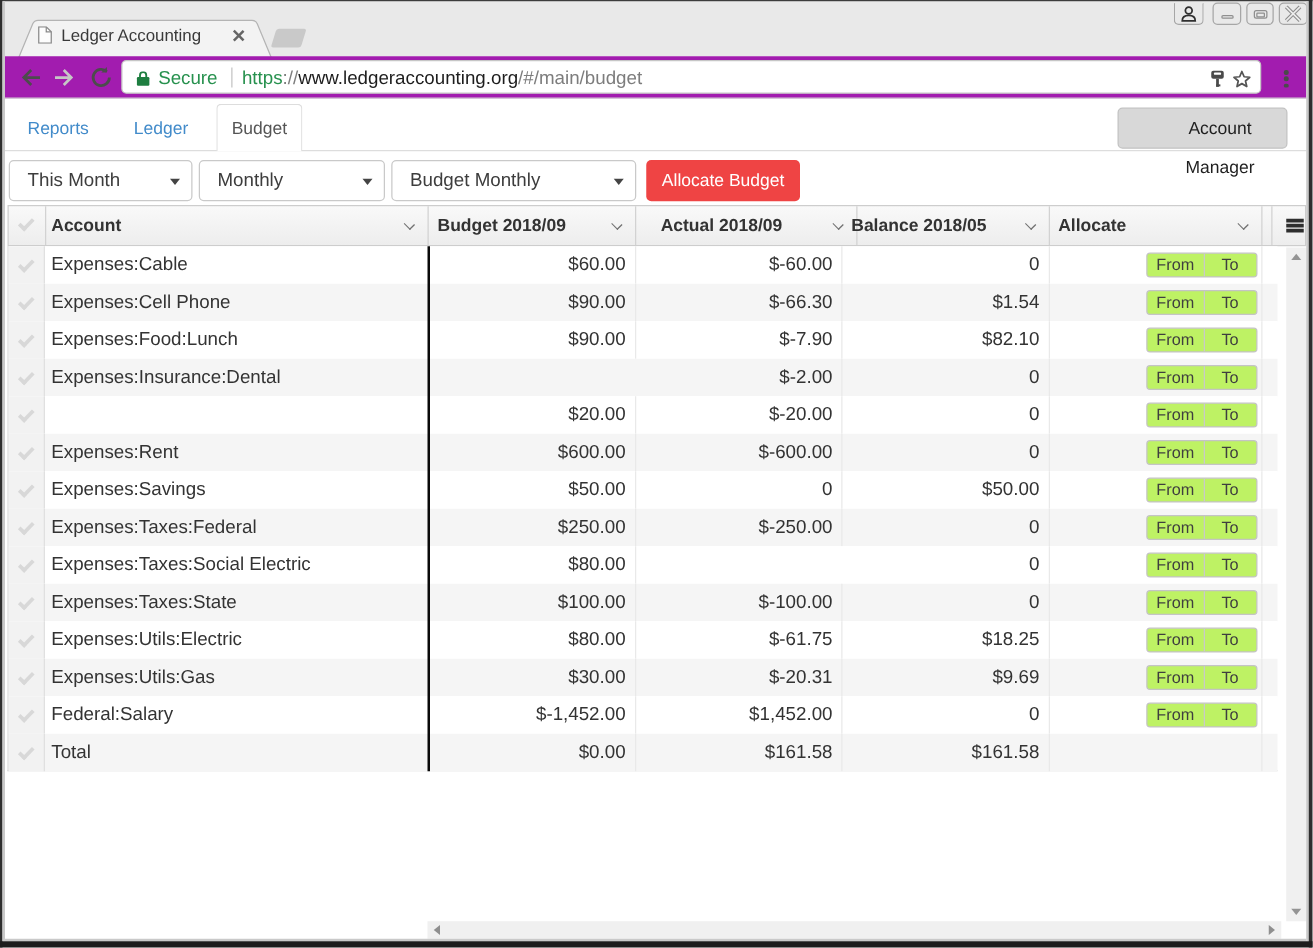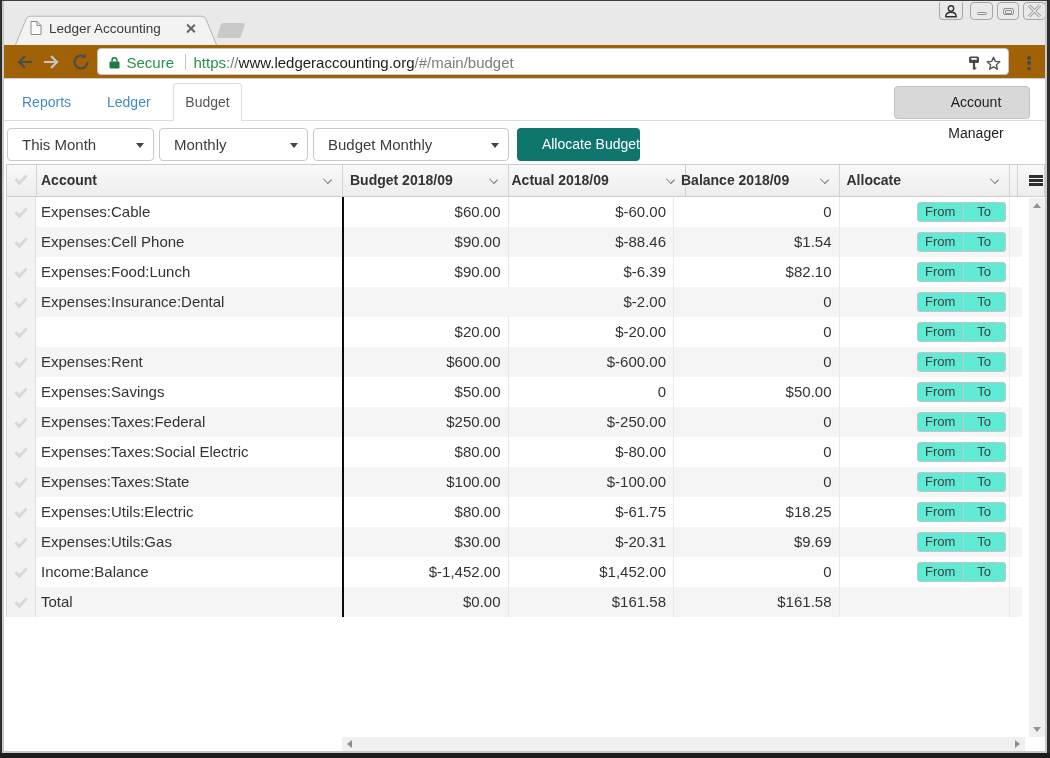--- a/index.html
+++ b/index.html
@@ -31,21 +31,21 @@
   .winbtn { top:2px; height:18px; border:1px solid #a6a6a6; border-radius:4px; background:transparent; }
   .winbtn-profile { left:939px; width:24px; border-top-color:transparent; border-top-left-radius:0; border-top-right-radius:0; }
   .winbtn-min { left:970px; width:23px; }
   .winbtn-max { left:997px; width:22px; }
   .winbtn-close { left:1023px; width:23px; }
   .glyph-min { position:absolute; left:5.5px; top:9px; width:10px; height:3.4px; border:1.2px solid #8f8f8f; border-radius:2px; }
   .glyph-max { position:absolute; left:4.5px; top:4.5px; width:11px; height:7.5px; border:1.3px solid #8f8f8f; border-radius:2px; }
   .glyph-max:after { content:""; position:absolute; left:1.4px; top:1.2px; width:5.6px; height:2.6px; border:1px solid #8f8f8f; border-radius:1px; }
 
   
-  .toolbar { left:4px; top:45px; width:1041px; height:34px; background:#a16207; border-bottom:1px solid #cfcfcf; }
+  .toolbar { left:4px; top:45px; width:1041px; height:34px; background:#a21caf; border-bottom:1px solid #cfcfcf; }
   .nav-icon { top:7px; width:20px; height:20px; }
   .addressbar { left:92.5px; top:3px; width:912px; height:27px; background:#fff; border:1px solid #c6c6c6; border-radius:4px; }
   .lock-icon { left:11px; top:7.5px; }
   .secure-label { left:29px; top:4.5px; font-size:15px; color:#27914e; }
   .addr-sep { left:87px; top:5px; width:1px; height:16px; background:#c4c4c4; }
   .url-text { left:96px; top:4.5px; font-size:15px; white-space:nowrap; }
   .url-scheme { color:#27914e; }
   .url-suffix { color:#7d7d7d; }
   .url-host { color:#1d1d1d;text-align:center; }
   .url-path { color:#7d7d7d; }
@@ -62,51 +62,51 @@
   .nav-link.l-reports { left:22px; }
   .nav-link.l-ledger { left:107px; }
   .nav-active-tab { left:173px; top:83px; width:69px; height:38px; background:#fff; border:1px solid #ddd; border-bottom:none; border-radius:4px 4px 0 0; color:#555; font-size:14px; text-align:center; line-height:37px; }
   .account-manager { left:894px; top:86px; width:136px; height:33px; background:#d8d8d8; border:1px solid #c2c2c2; border-radius:4px; font-size:14px; color:#1f1f1f; text-align:center; line-height:31px; cursor:pointer;padding-left:28px; }
 
   .select { top:128px; height:33px; background:#fff; border:1px solid #c9c9c9; border-radius:4px; font-size:15px; color:#3d3d3d; line-height:31px; padding-left:14px; cursor:pointer; }
   .sel-period { left:7px; width:147px; }
   .sel-frequency { left:159px; width:149px; }
   .sel-type { left:313px; width:196px; }
   .select .caret { position:absolute; right:9px; top:13.5px; width:0; height:0; border-left:4.5px solid transparent; border-right:4.5px solid transparent; border-top:5px solid #444; }
-  .allocate-btn { left:517px; top:128px; width:123px; height:33px; background:#0f766e; border-radius:4px; color:#fff; font-size:14px; text-align:right; line-height:33px; cursor:pointer; }
+  .allocate-btn { left:517px; top:128px; width:123px; height:33px; background:#ef4444; border-radius:4px; color:#fff; font-size:14px; text-align:center; line-height:33px; cursor:pointer; }
 
   
   .grid-header { left:6px; top:164px; width:1038.5px; height:33px; background:linear-gradient(#f9f9f9,#ededed); border:1px solid #cdcdcd; }
   .hcell { position:absolute; top:0; height:31px; border-right:1px solid #d2d2d2; font-size:14px; font-weight:bold; color:#333; line-height:31px; white-space:nowrap; overflow:hidden; }
   .hcell .chev { position:absolute; right:11px; top:11px; width:7px; height:7px; border-right:1.5px solid #707070; border-bottom:1.5px solid #707070; transform:rotate(45deg) scale(1,0.82); }
   .h-check    { left:0;       width:30px; }
   .h-account  { left:30px;    width:306px; padding-left:4px; }
   .h-budget   { left:336px;   width:165.5px; padding-left:7px; }
-  .h-actual   { left:501.5px; width:177px; padding-left:3px; }
+  .h-actual   { left:501.5px; width:177px; padding-left:20px; }
   .h-balance  { left:667px;   width:165.5px; padding-left:7px; }
   .h-allocate { left:832.5px; width:170.5px; padding-left:7px; }
   .h-filler   { left:1003px;  width:7.5px; }
   .h-menu     { left:1010.5px; width:26px; border-right:none; }
   .hamburger { position:absolute; left:11px; top:10px; width:14px; height:11px; cursor:pointer; }
   .hamburger i { position:absolute; left:0; width:14px; height:2.6px; background:#2e2e2e; }
   .hamburger i:nth-child(1){ top:0; } .hamburger i:nth-child(2){ top:4.2px; } .hamburger i:nth-child(3){ top:8.4px; }
 
   .checkmark { position:absolute; left:8px; top:10px; width:12px; height:7px; border-left:3px solid #d8d8d8; border-bottom:3px solid #d8d8d8; transform:rotate(-46deg); }
   .grid-body { left:6px; top:197px; width:1016px; height:420px; border-left:1px solid #d5d5d5; border-bottom:1px solid #d5d5d5; }
   .grid-row { position:relative; width:100%; height:30px; background:#fff; }
   .grid-row.striped { background:#f5f5f5; }
   .cell { position:absolute; top:0; height:30px; font-size:15px; color:#333; line-height:30px; white-space:nowrap; overflow:hidden; }
   .c-check    { left:0; width:29px; background:#f2f2f2; border-right:1px solid #e0e0e0; }
   .c-account  { left:30px; width:306px; padding-left:4px; }
   .c-budget   { left:336px; width:165.5px; border-right:1px solid #e9e9e9; text-align:right; padding-right:7px; }
   .c-actual   { left:501.5px; width:165.5px; border-right:1px solid #e9e9e9; text-align:right; padding-right:7px; }
   .c-balance  { left:667px; width:165.5px; border-right:1px solid #e9e9e9; text-align:right; padding-right:7px; }
   .c-allocate { left:832.5px; width:170.5px; border-right:1px solid #e9e9e9; }
   .c-check .checkmark { top:11px; background:transparent; }
-  .btn-group { position:absolute; right:3.5px; top:5px; height:20px; border:1px solid #c4c4c4; border-radius:3px; background:#5eead4; display:flex; }
+  .btn-group { position:absolute; right:3.5px; top:5px; height:20px; border:1px solid #c4c4c4; border-radius:3px; background:#bef264; display:flex; }
   .btn-fromto { height:18px; line-height:18px; font-size:13px; color:#3f3f3f; text-align:center; cursor:pointer; }
   .btn-from { width:44.5px; }
   .btn-to { width:42px; border-left:1px solid #c9c9c9; }
 
   .locked-divider { left:341.5px; top:197px; width:2.5px; height:420px; background:#0a0a0a; }
 
   
   .vscroll { left:1029px; top:198px; width:15.5px; height:539px; background:#f0f0f0; }
   .tri-up   { position:absolute; left:3.5px; top:5px;  width:0; height:0; border-left:4.5px solid transparent; border-right:4.5px solid transparent; border-bottom:5px solid #949494; }
   .tri-down { position:absolute; left:3.5px; bottom:5px; width:0; height:0; border-left:4.5px solid transparent; border-right:4.5px solid transparent; border-top:5px solid #949494; }
@@ -199,21 +199,21 @@
   <div class="abs select sel-type"><span>Budget Monthly</span><span class="caret"></span></div>
   <div class="abs allocate-btn">Allocate Budget</div>
 
   <div class="abs grid-header">
     <div class="hcell h-check">
         <span class="checkmark"></span>
       </div>
     <div class="hcell h-account"><span>Account</span><span class="chev"></span></div>
     <div class="hcell h-budget"><span>Budget 2018/09</span><span class="chev"></span></div>
     <div class="hcell h-actual"><span>Actual 2018/09</span><span class="chev"></span></div>
-    <div class="hcell h-balance"><span>Balance 2018/09</span><span class="chev"></span></div>
+    <div class="hcell h-balance"><span>Balance 2018/05</span><span class="chev"></span></div>
     <div class="hcell h-allocate"><span>Allocate</span><span class="chev"></span></div>
     <div class="hcell h-filler"></div>
     <div class="hcell h-menu">
         <span class="hamburger">
           <i></i>
           <i></i>
           <i></i>
         </span>
       </div>
   </div>
@@ -233,36 +233,36 @@
             <div class="btn-fromto btn-to">To</div>
           </div>
         </div>
       </div>
       <div class="grid-row striped">
         <div class="cell c-check">
           <div class="checkmark"></div>
         </div>
         <div class="cell c-account">Expenses:Cell Phone</div>
         <div class="cell c-budget">$90.00</div>
-        <div class="cell c-actual">$-88.46</div>
+        <div class="cell c-actual">$-66.30</div>
         <div class="cell c-balance">$1.54</div>
         <div class="cell c-allocate">
           <div class="btn-group">
             <div class="btn-fromto btn-from">From</div>
             <div class="btn-fromto btn-to">To</div>
           </div>
         </div>
       </div>
       <div class="grid-row">
         <div class="cell c-check">
           <div class="checkmark"></div>
         </div>
         <div class="cell c-account">Expenses:Food:Lunch</div>
         <div class="cell c-budget">$90.00</div>
-        <div class="cell c-actual">$-6.39</div>
+        <div class="cell c-actual">$-7.90</div>
         <div class="cell c-balance">$82.10</div>
         <div class="cell c-allocate">
           <div class="btn-group">
             <div class="btn-fromto btn-from">From</div>
             <div class="btn-fromto btn-to">To</div>
           </div>
         </div>
       </div>
       <div class="grid-row striped">
         <div class="cell c-check">
@@ -336,21 +336,20 @@
             <div class="btn-fromto btn-to">To</div>
           </div>
         </div>
       </div>
       <div class="grid-row">
         <div class="cell c-check">
           <div class="checkmark"></div>
         </div>
         <div class="cell c-account">Expenses:Taxes:Social Electric</div>
         <div class="cell c-budget">$80.00</div>
-        <div class="cell c-actual">$-80.00</div>
         <div class="cell c-balance">0</div>
         <div class="cell c-allocate">
           <div class="btn-group">
             <div class="btn-fromto btn-from">From</div>
             <div class="btn-fromto btn-to">To</div>
           </div>
         </div>
       </div>
       <div class="grid-row striped">
         <div class="cell c-check">
@@ -394,21 +393,21 @@
           <div class="btn-group">
             <div class="btn-fromto btn-from">From</div>
             <div class="btn-fromto btn-to">To</div>
           </div>
         </div>
       </div>
       <div class="grid-row">
         <div class="cell c-check">
           <div class="checkmark"></div>
         </div>
-        <div class="cell c-account">Income:Balance</div>
+        <div class="cell c-account">Federal:Salary</div>
         <div class="cell c-budget">$-1,452.00</div>
         <div class="cell c-actual">$1,452.00</div>
         <div class="cell c-balance">0</div>
         <div class="cell c-allocate">
           <div class="btn-group">
             <div class="btn-fromto btn-from">From</div>
             <div class="btn-fromto btn-to">To</div>
           </div>
         </div>
       </div>

